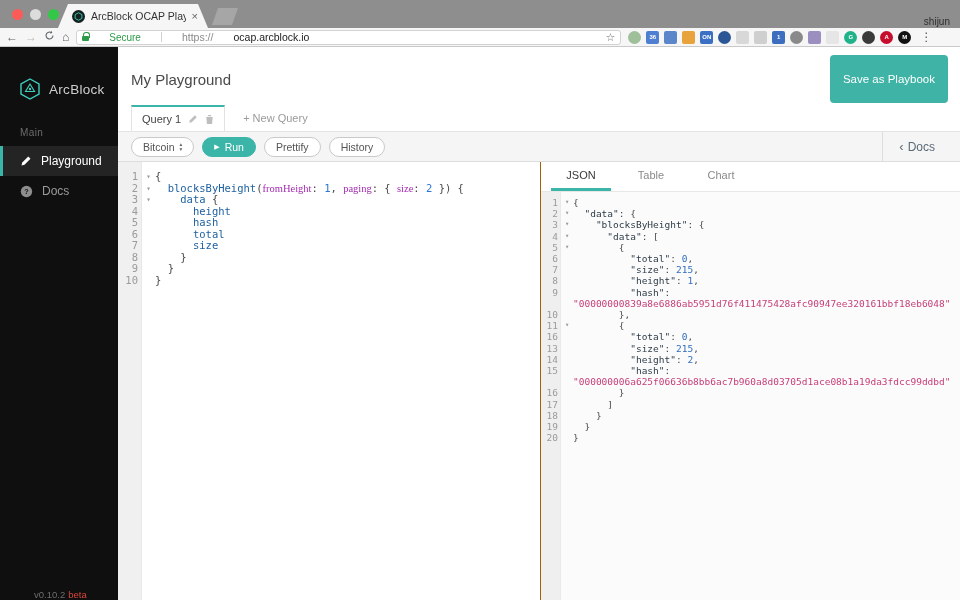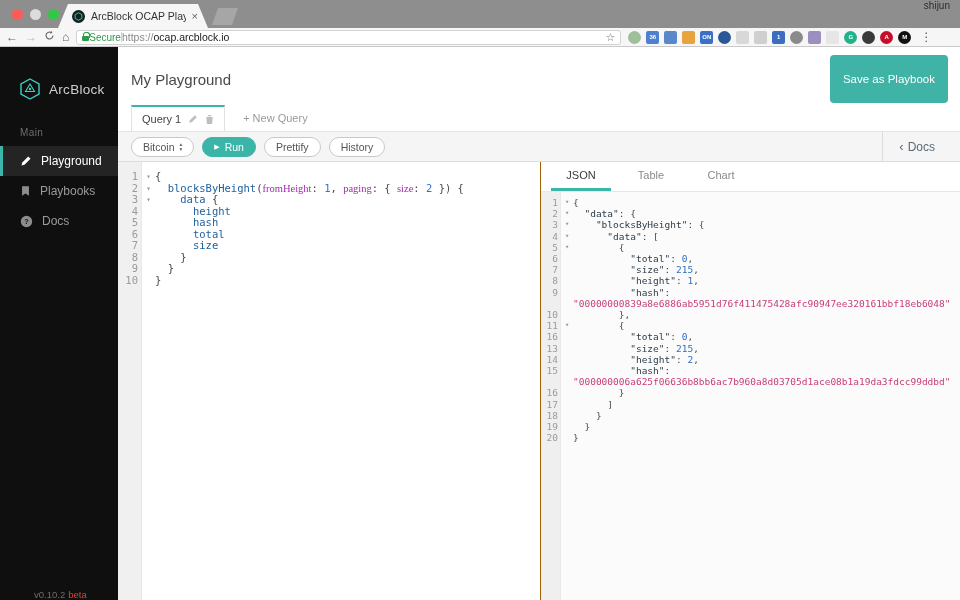--- a/index.html
+++ b/index.html
@@ -7,26 +7,26 @@
 
   
   .tab-strip { height:28px; background:#8e8e8e; position:relative; display:flex; align-items:flex-end; }
   .traffic { position:absolute; top:9px; left:12px; display:flex; gap:7px; }
   .light { width:11px; height:11px; border-radius:50%; }
   .chrome-tab { margin-left:58px; width:150px; height:24px; background:#f6f6f6; clip-path:polygon(10px 0, calc(100% - 10px) 0, 100% 100%, 0 100%); display:flex; align-items:center; padding:0 10px 0 14px; gap:6px; }
   .chrome-tab .title { font-size:10.5px; color:#333; flex:1; white-space:nowrap; overflow:hidden; }
   .chrome-tab .close { font-size:11px; color:#666; cursor:default; }
   .favicon { width:13px; height:13px; border-radius:50%; background:#15211f; display:flex; align-items:center; justify-content:center; flex:none; }
   .newtab-btn { width:26px; height:17px; margin:0 0 0 4px; background:#a6a6a6; clip-path:polygon(6px 0, 100% 0, calc(100% - 6px) 100%, 0 100%); align-self:flex-end; margin-bottom:3px; }
-  .profile-name { position:absolute; right:10px; top:0; font-size:10px; color:#2e2e2e; }
+  .profile-name { position:absolute; right:10px; top:16px; font-size:10px; color:#2e2e2e; }
 
   .nav-bar { height:19px; background:#f6f6f6; border-bottom:1px solid #c9c9c9; display:flex; align-items:center; padding:0 6px; gap:7px; }
   .nav-ic { font-size:12px; color:#5f6368; line-height:1; }
   .nav-ic.disabled { color:#b9b9b9; }
-  .omnibox { flex:0 0 545px; height:15px; background:#fff; border:1px solid #d2d2d2; border-radius:3px; display:flex; align-items:center; padding:0 5px; gap:0; }
+  .omnibox { flex:0 0 545px; height:15px; background:#fff; border:1px solid #d2d2d2; border-radius:3px; display:flex; align-items:center; padding:0 5px; gap:20px; }
   .lock-body { width:7px; height:5px; background:#2d9a48; border-radius:1px; position:relative; margin-top:3px; }
   .lock-body:before { content:""; position:absolute; top:-4px; left:1px; width:5px; height:5px; border:1.2px solid #2d9a48; border-bottom:none; border-radius:3px 3px 0 0; }
   .secure { font-size:10px; color:#2d9a48; }
   .url-sep { width:1px; height:10px; background:#d0d0d0; }
   .scheme { font-size:10.5px; color:#8a8a8a; }
   .host { font-size:10.5px; color:#1b1b1b; }
   .star { margin-left:auto; font-size:11px; color:#777; }
   .ext-row { display:flex; align-items:center; gap:5px; }
   .ext { width:13px; height:13px; display:flex; align-items:center; justify-content:center; font-size:6px; font-weight:bold; color:#fff; }
   .ext.circle { border-radius:50%; } .ext.square { border-radius:2px; }
@@ -164,26 +164,20 @@
       <span class="brand-text">ArcBlock</span>
     </div>
     <div class="side-section">Main</div>
     <div class="side-item active">
       <svg width="12" height="12" viewBox="0 0 16 16">
           <path d="M2 14l1-4 8-8 3 3-8 8z" fill="#fff"></path>
         </svg>
       <span>Playground</span>
     </div>
     <div class="side-item">
-      <svg width="11" height="12" viewBox="0 0 16 16">
-          <path d="M3 1h10v14l-5-3.4L3 15z" fill="#8d8d8d"></path>
-        </svg>
-      <span>Playbooks</span>
-    </div>
-    <div class="side-item">
       <svg width="13" height="13" viewBox="0 0 16 16">
         <circle cx="8" cy="8" r="7" fill="#8d8d8d"></circle>
         <text x="8" y="11.3" text-anchor="middle" font-size="9" font-family="Liberation Sans, sans-serif" fill="#0f0f0f" font-weight="bold">?</text>
       </svg>
       <span>Docs</span>
     </div>
     <div class="version">
       <span class="v">v0.10.2</span><span class="beta">beta</span>
     </div>
   </div>

